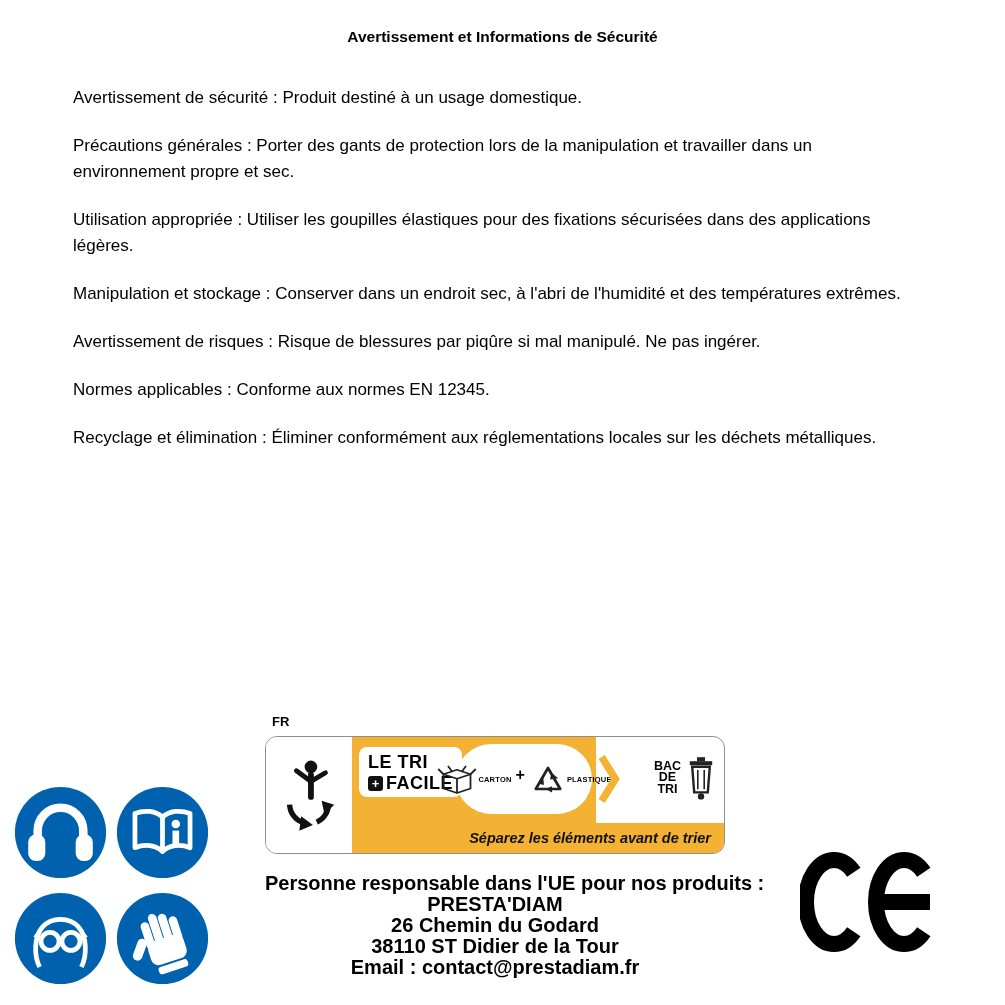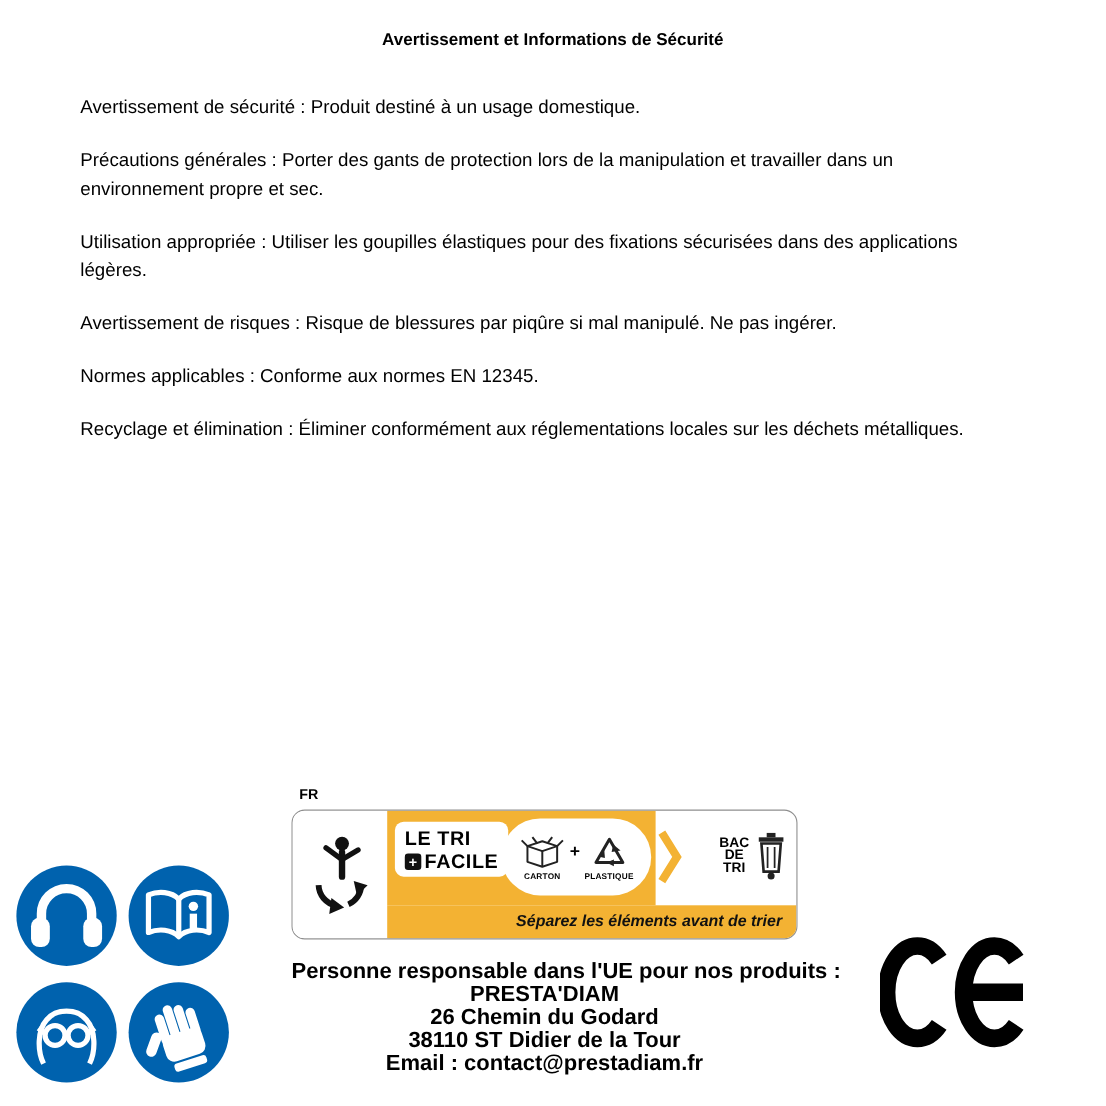--- a/index.html
+++ b/index.html
@@ -44,21 +44,21 @@
   .plusbox {
     width:15px; height:15px; background:#111; color:#fff; border-radius:3px;
     display:flex; align-items:center; justify-content:center; font-size:13px; font-weight:bold;
   }
   .letri .l2 span.word { font-size:18px; font-weight:bold; letter-spacing:.5px; }
   .capsule {
     position:absolute; left:104px; top:7px; height:70px; width:136px;
     background:#fff; border-radius:35px; display:flex; align-items:center;
     justify-content:center; gap:4px; box-sizing:border-box; padding:0 6px;
   }
-  .mat { display:flex; flex-direction:column; align-items:center; line-height:1; }
+  .mat { display:flex; flex-direction:row; align-items:center; line-height:1; }
   .mat svg { display:block; }
   .mat .mat-label { font-size:7.5px; font-weight:bold; margin-top:2px; letter-spacing:.2px; }
   .cap-plus { font-size:16px; font-weight:bold; margin-top:-8px; }
   .chevron { position:absolute; left:246px; top:13px; }
   .chevron svg { width:22px; height:58px; display:block; }
   .chev { stroke: var(--infotri-yellow,#F3B233); }
   .bac { position:absolute; right:7px; top:15px; display:flex; align-items:center; gap:4px; }
   .bac-text { font-weight:bold; font-size:12.5px; line-height:11.5px; text-align:center; }
   .bac svg { width:32px; height:52px; display:block; }
   .row-note {
@@ -83,20 +83,21 @@
 <body>
 
 <div class="page">
 
   <h1 class="title">Avertissement et Informations de Sécurité</h1>
 
   <div class="paragraphs">
     <p>Avertissement de sécurité : Produit destiné à un usage domestique.</p>
     <p>Précautions générales : Porter des gants de protection lors de la manipulation et travailler dans un environnement propre et sec.</p>
     <p>Utilisation appropriée : Utiliser les goupilles élastiques pour des fixations sécurisées dans des applications légères.</p>
+    <p>Manipulation et stockage : Conserver dans un endroit sec, à l'abri de l'humidité et des températures extrêmes.</p>
     <p>Avertissement de risques : Risque de blessures par piqûre si mal manipulé. Ne pas ingérer.</p>
     <p>Normes applicables : Conforme aux normes EN 12345.</p>
     <p>Recyclage et élimination : Éliminer conformément aux réglementations locales sur les déchets métalliques.</p>
   </div>
 
   <div class="picto-grid">
     <div class="picto">
       <svg viewBox="0 0 100 100">
         <circle class="bg-circle" cx="50" cy="50" r="48"></circle>
         <path d="M26 60 L26 48 A24 24 0 0 1 74 48 L74 60" fill="none" stroke="#fff" stroke-width="9"></path>

